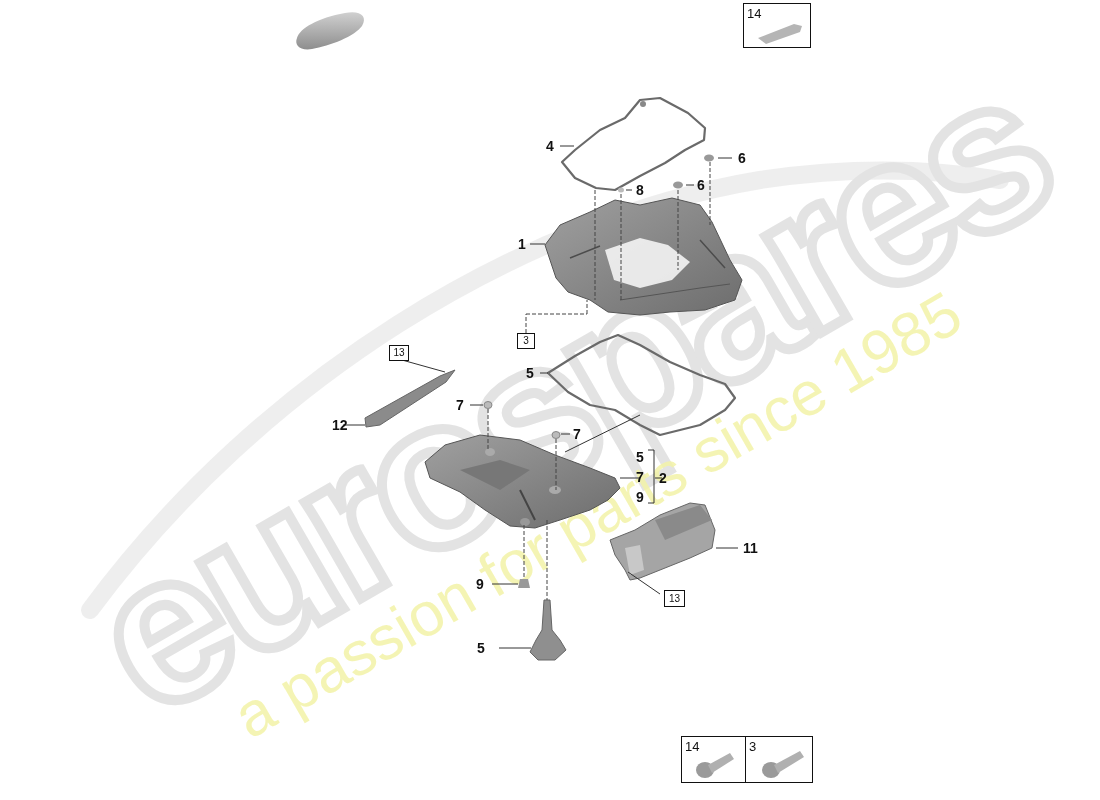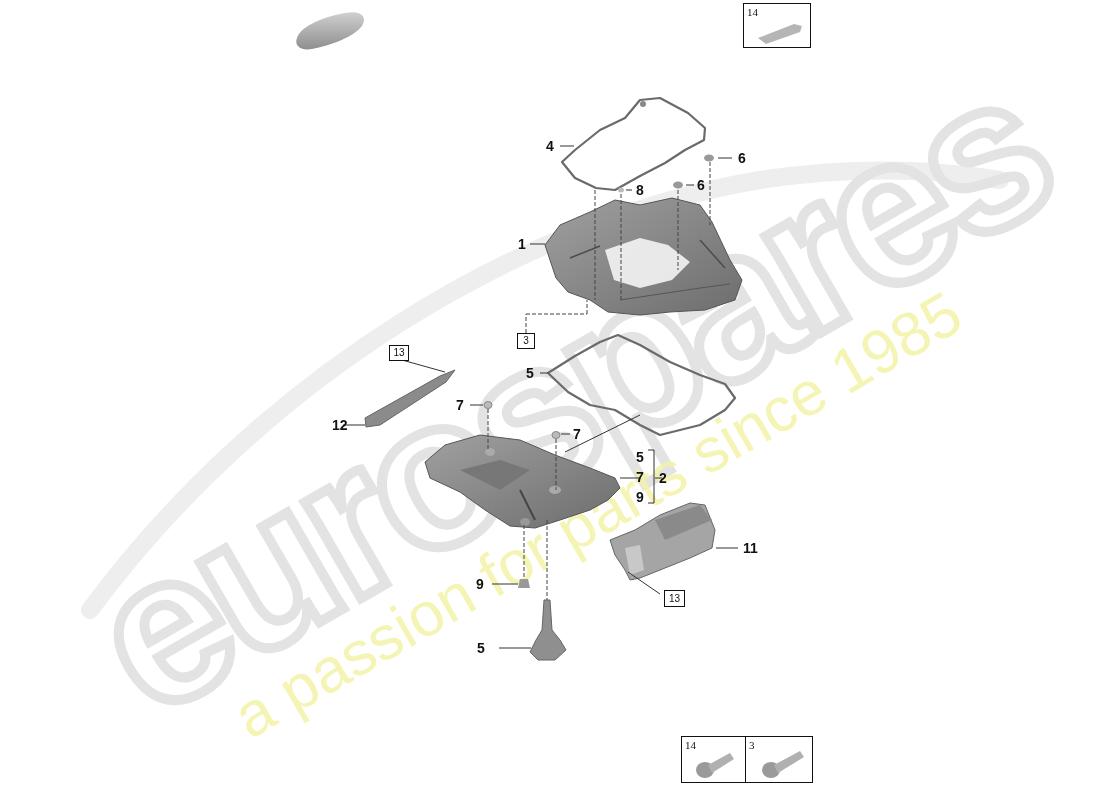--- a/index.html
+++ b/index.html
@@ -6,22 +6,22 @@
   body { width:1100px; height:800px; position:relative; overflow:hidden;
          font-family:"Liberation Sans", sans-serif; }
   .stage { position:absolute; left:0; top:0; width:1100px; height:800px; }
   svg.diagram { position:absolute; left:0; top:0; }
   .callout { position:absolute; font-weight:bold; font-size:14px; color:#111;
              line-height:1; font-family:"Liberation Sans", sans-serif; }
   .refbox { position:absolute; border:1px solid #111; background:#fff;
             font-size:10px; color:#111; text-align:center;
             font-family:"Liberation Sans", sans-serif; }
   .kit-box { position:absolute; border:1px solid #111; background:#fff; }
-  .kit-label { position:absolute; left:3px; top:2px; font-size:11px; color:#111;
-               font-family:Liberation Serif, serif; }
+  .kit-label { position:absolute; left:3px; top:2px; font-size:13px; color:#111;
+               font-family:Liberation Sans, sans-serif; }
 </style>
 </head>
 <body>
 
 <div class="stage">
 
   <svg class="diagram" width="1100" height="800">
     <g fill="none" stroke="#ececec" stroke-width="18" stroke-linecap="round" opacity="0.9">
       <path d="M90 610 C 260 380, 520 220, 760 180 C 860 165, 940 170, 1000 180"></path>
     </g>

